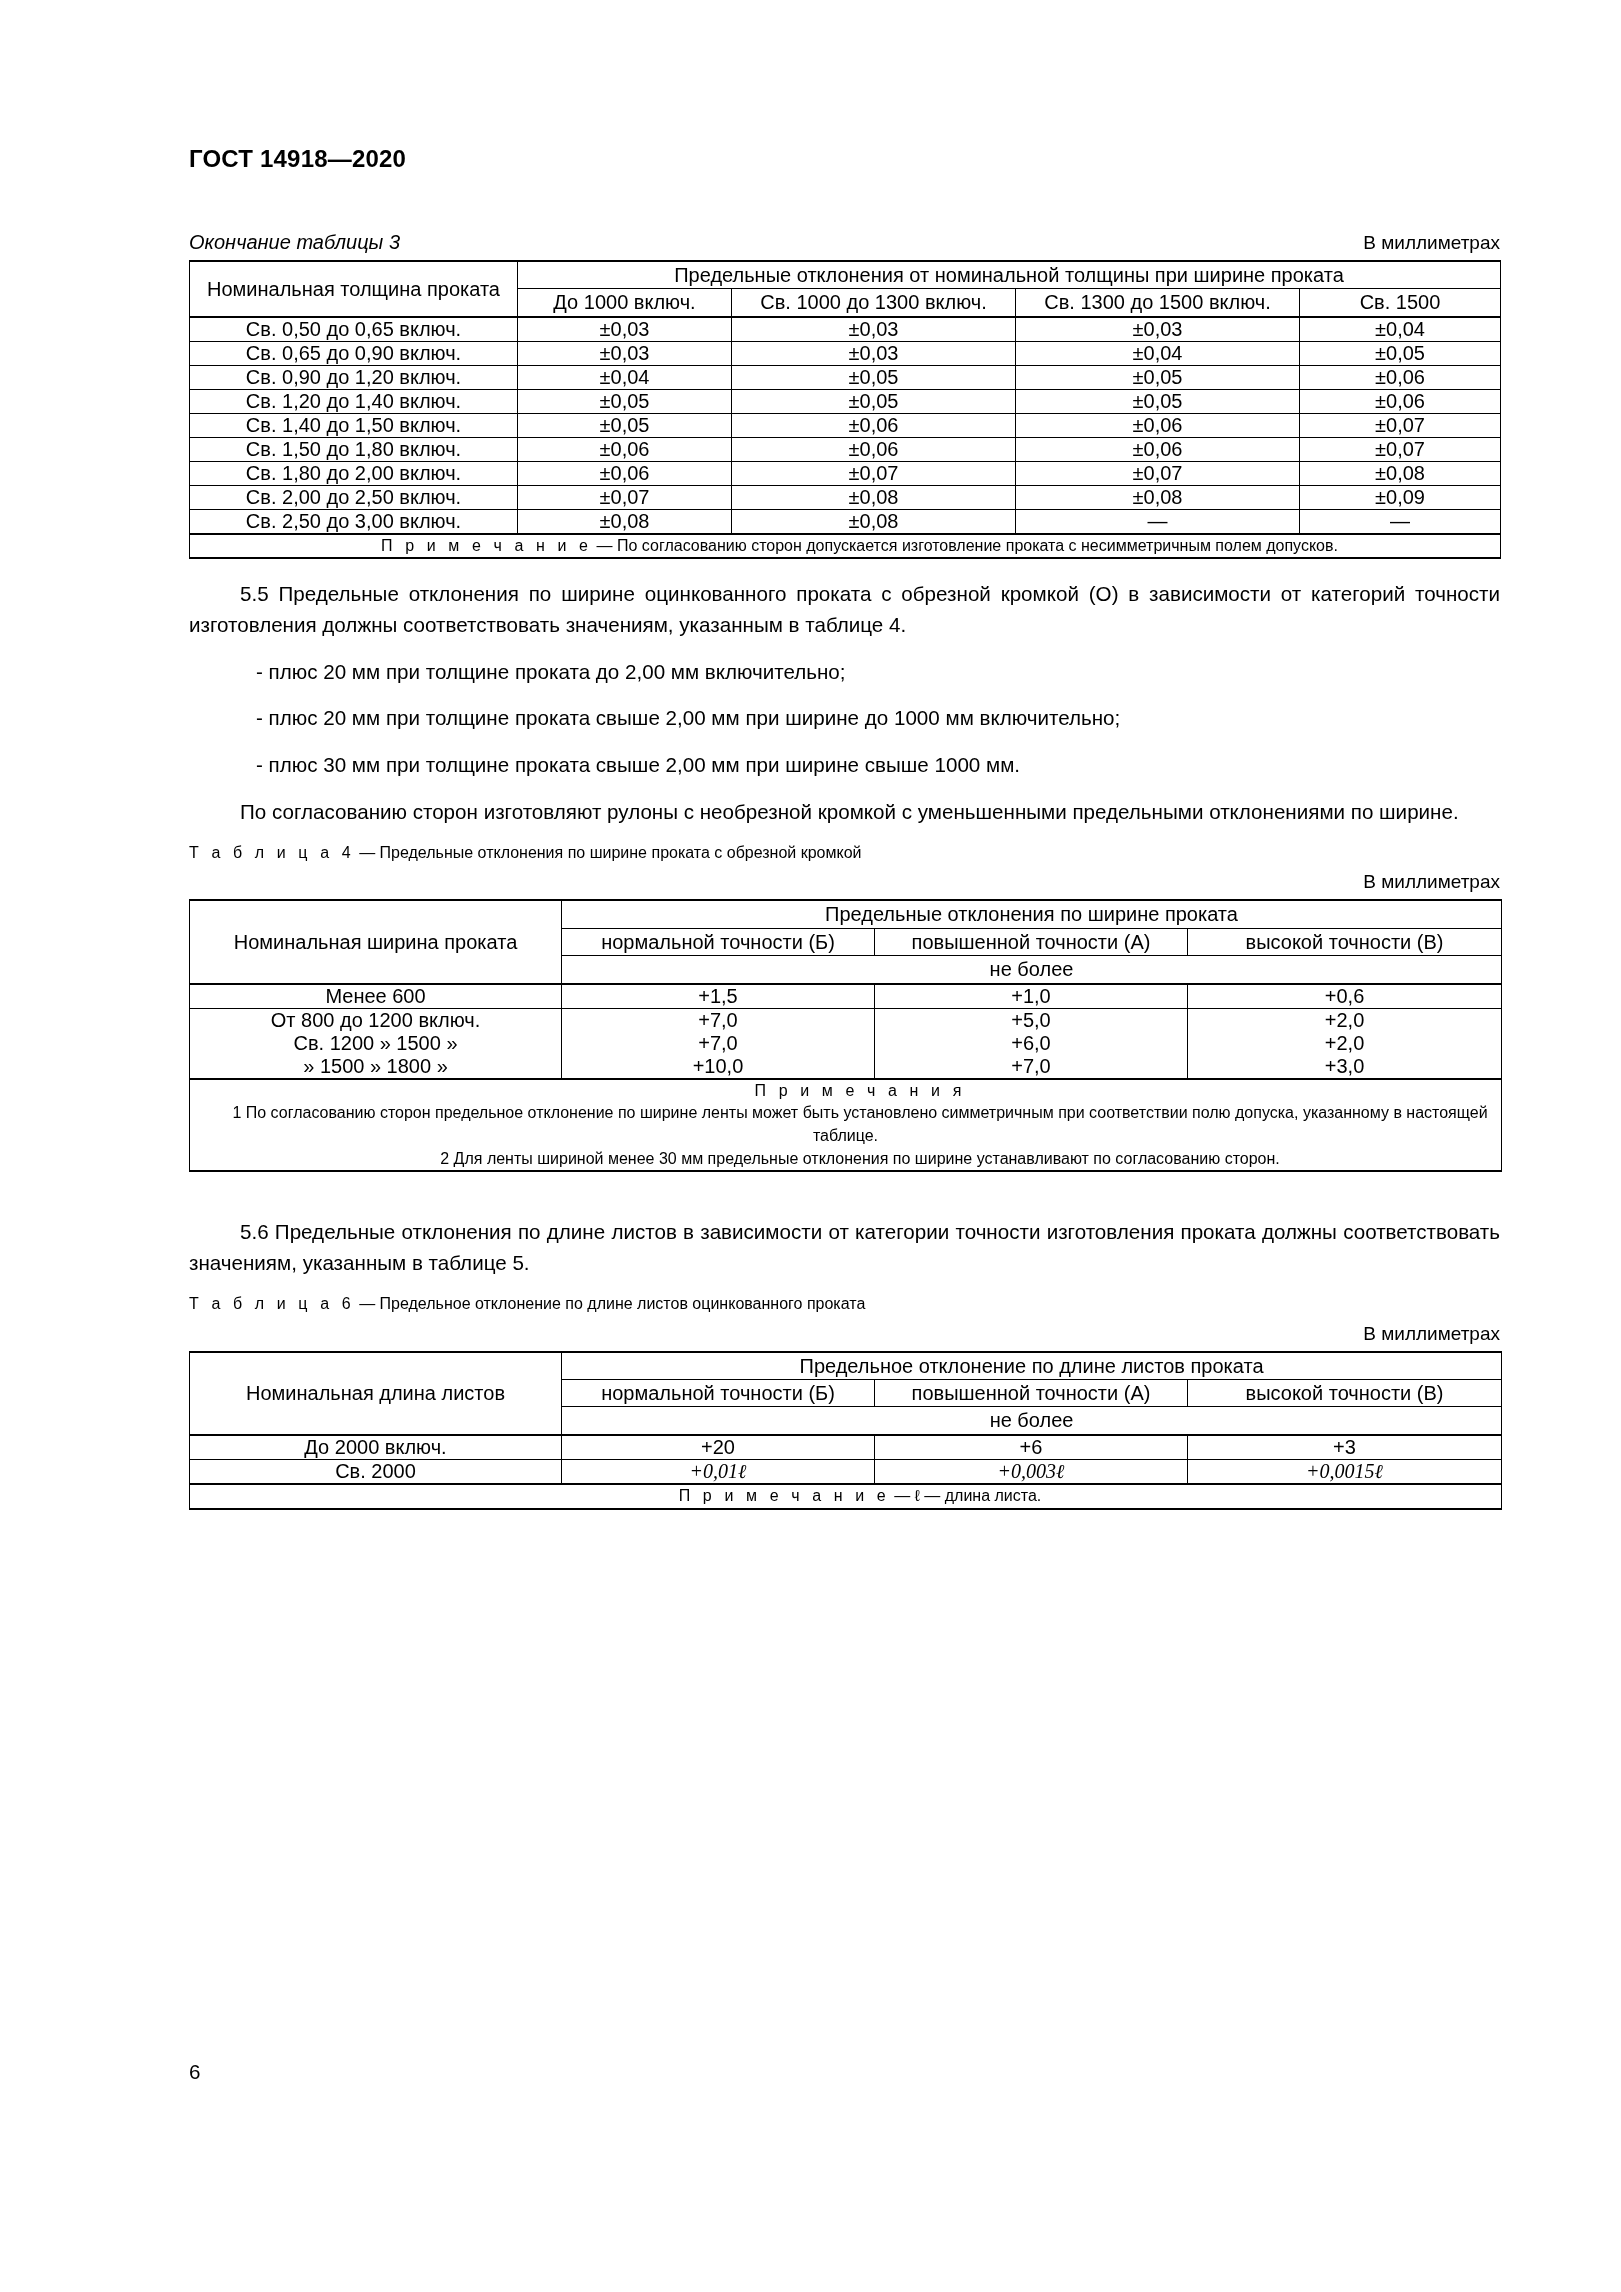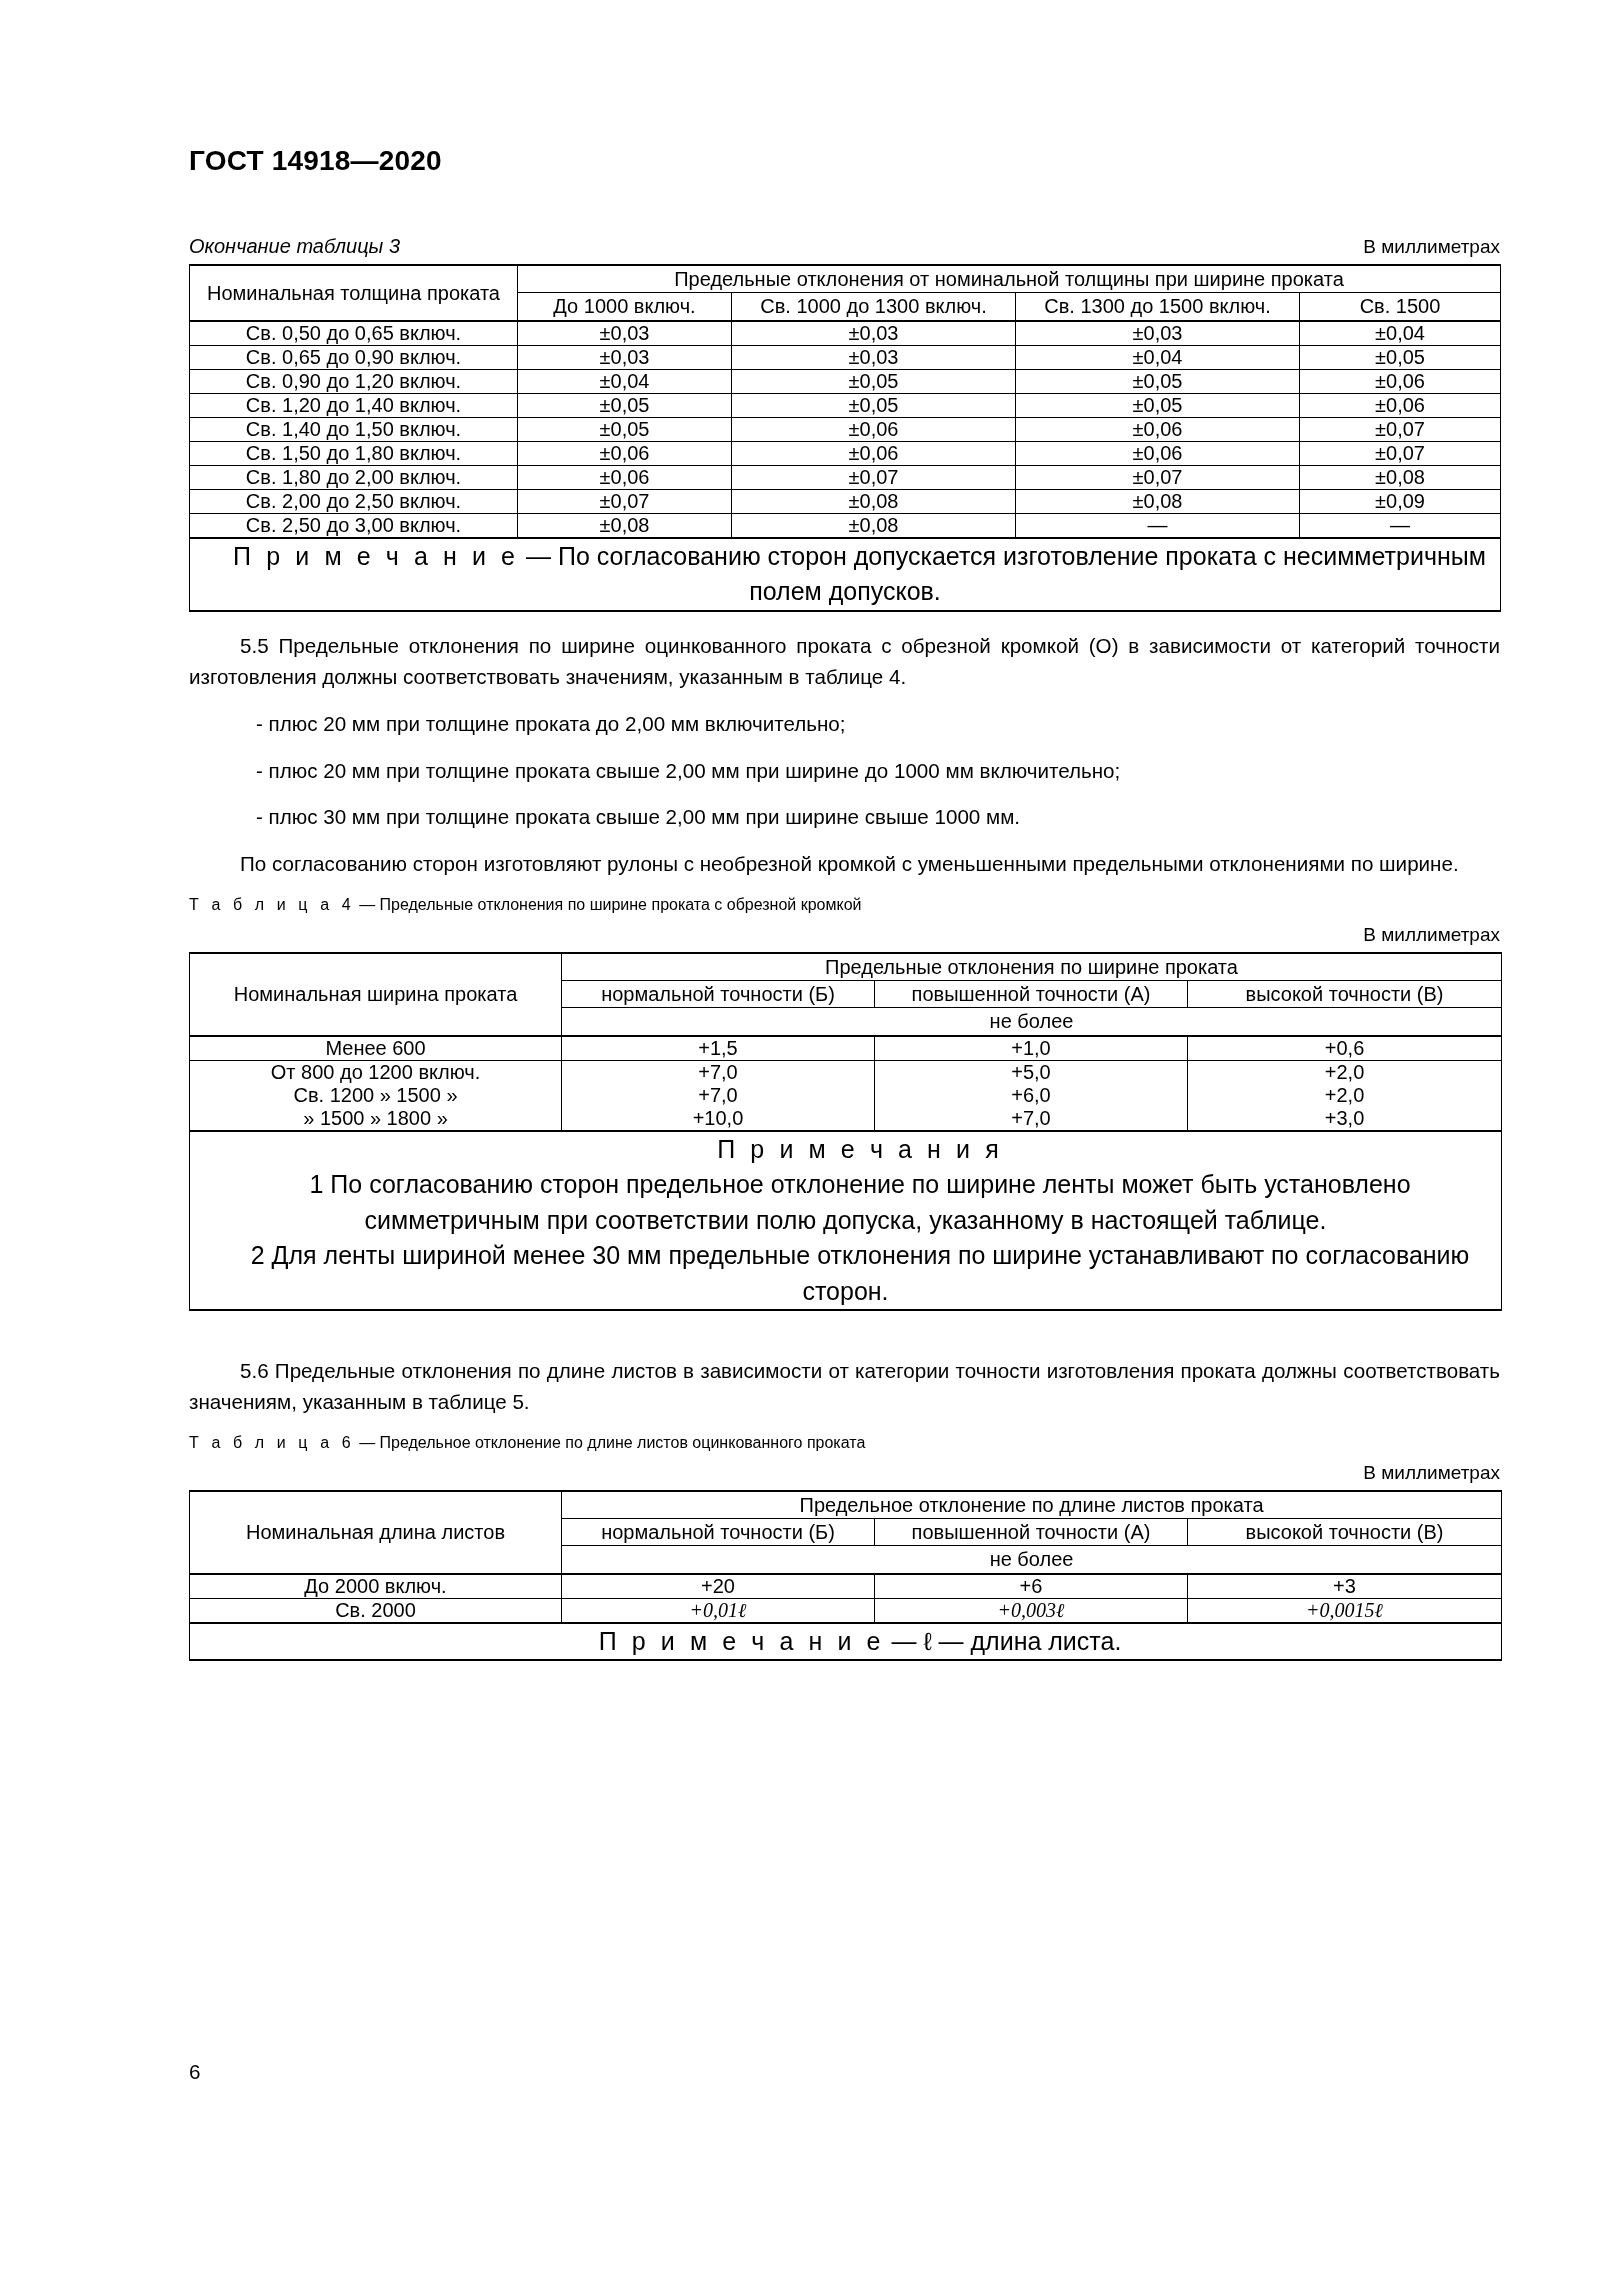--- a/index.html
+++ b/index.html
@@ -21,21 +21,21 @@
   }
   .content {
     position: absolute;
     left: 189px;
     top: 0;
     width: 1311px;
   }
 
   
   .doc-header {
-    font-size: 28px;
+    font-size: 24px;
     font-weight: bold;
     letter-spacing: 0.2px;
     margin-top: 145px;
     margin-bottom: 8px;
   }
 
   .cap-row {
     display: flex;
     justify-content: space-between;
     align-items: center;
@@ -80,21 +80,21 @@
     height: 21.6px;
   }
   .t-left {
     text-align: left;
     padding-left: 11.8px;
   }
   .note-cell {
     text-align: left;
     padding: 8.8px 9.8px 10.8px 9.8px;
     line-height: 1.42;
-    font-size: 25px;
+    font-size: 16px;
   }
   .note-lead {
     letter-spacing: 4.1px;
     margin-left: 29px;
   }
   .note-ind {
     display: block;
     text-indent: 29px;
   }
   .t3 col.c1 { width: 328px; }

